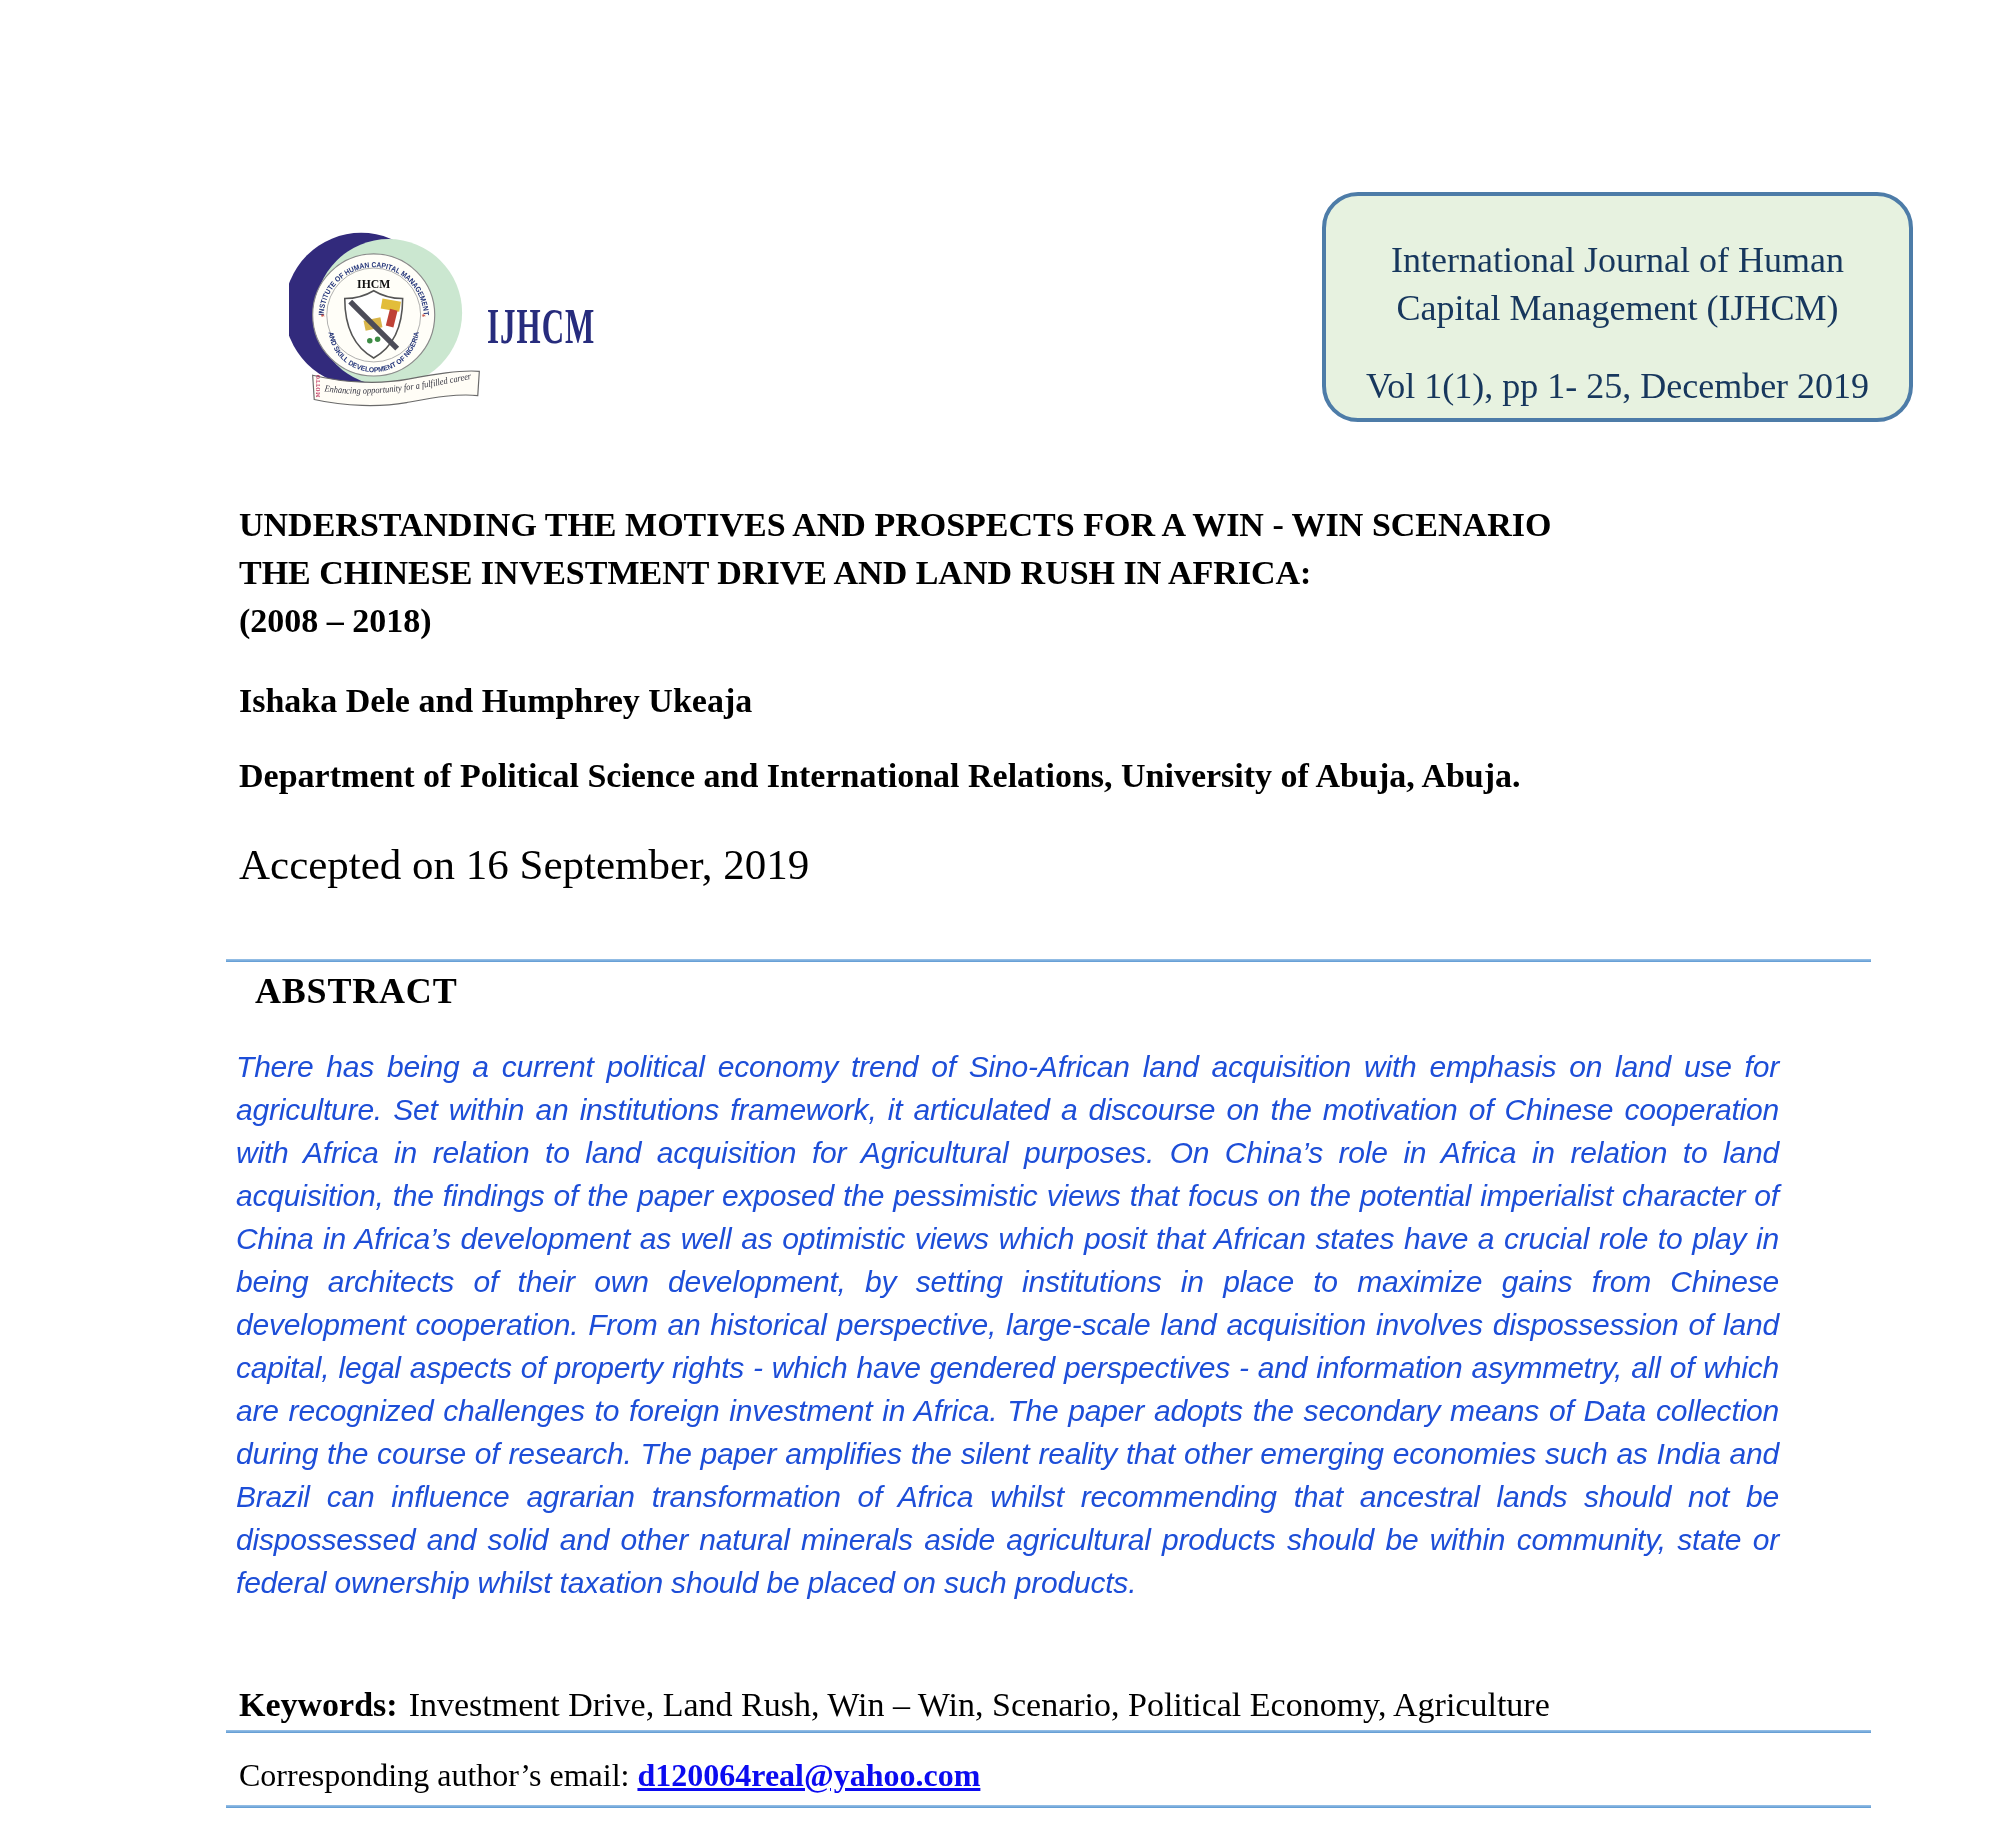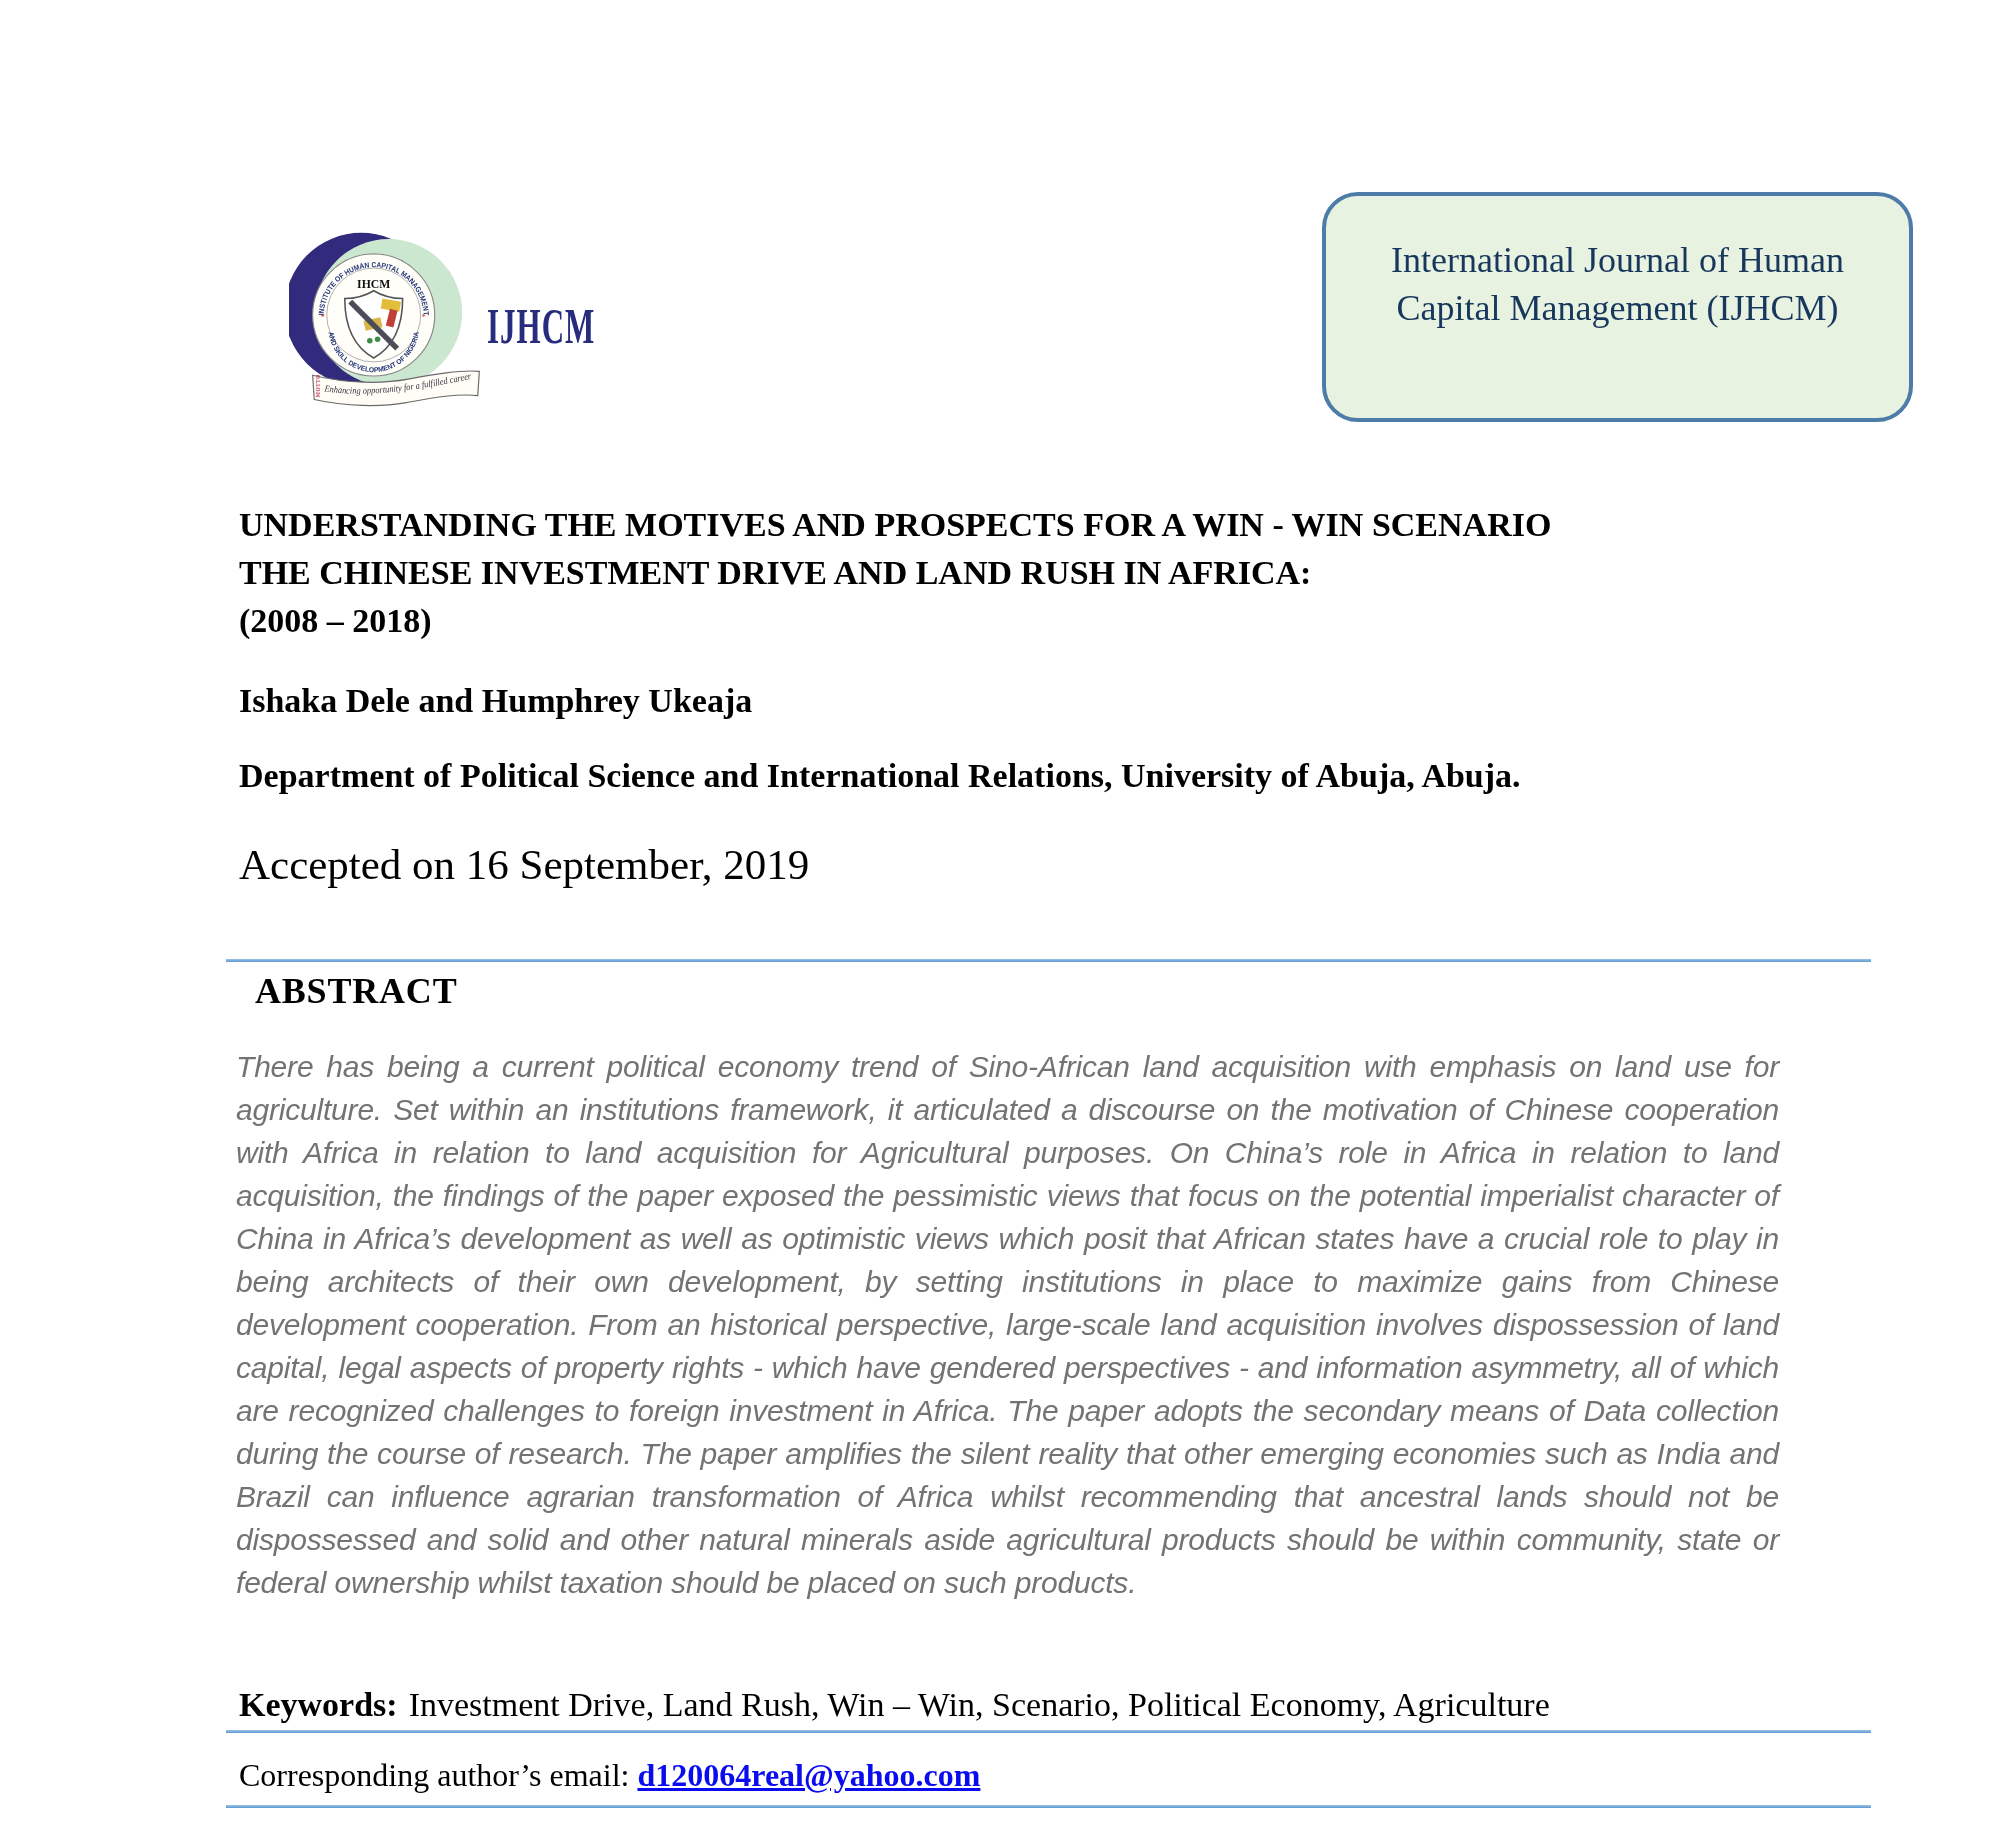--- a/index.html
+++ b/index.html
@@ -46,21 +46,21 @@
 
   
   .abstract-heading {
     position:absolute; left:239px; top:970px;
     font-size:36px; font-weight:bold; letter-spacing:0.8px;margin-left:16px;
   }
   .abstract-body {
     position:absolute; left:236px; top:1045px; width:1543px;
     font-family:"Liberation Sans","DejaVu Sans",sans-serif;
     font-style:italic; font-size:30px; line-height:43px;
-    text-align:justify; letter-spacing:-0.2px; color:#737373;
+    text-align:justify; letter-spacing:-0.2px; color:#1d4ed8;
   }
 
   
   .keywords { position:absolute; left:239px; top:1686px; font-size:34px; }
   .keywords .kw-label { font-weight:bold; margin-right:11px; }
   .correspondence { position:absolute; left:239px; top:1757px; font-size:32px; }
   .correspondence .email-link {
     color:#0b0bf0; font-weight:bold; text-decoration:underline; cursor:pointer;
   }
 </style>
@@ -104,20 +104,21 @@
       </text>
       <text x="40" y="220" font-size="7" font-weight="bold" fill="#c23a62" letter-spacing="0.5" transform="rotate(-90 40 220)">MOTTO</text>
     </g>
   </svg>
 
   <div class="wordmark">IJHCM</div>
 
   <div class="journal-box">
     <div>International Journal of Human</div>
     <div>Capital Management (IJHCM)</div>
+    <div class="vol">Vol 1(1), pp 1- 25, December 2019</div>
   </div>
 
   <div class="title">
     <div>UNDERSTANDING THE MOTIVES AND PROSPECTS FOR A WIN - WIN SCENARIO</div>
     <div>THE CHINESE INVESTMENT DRIVE AND LAND RUSH IN AFRICA:</div>
     <div>(2008 – 2018)</div>
   </div>
 
   <div class="authors">Ishaka Dele and Humphrey Ukeaja</div>
   <div class="affiliation">Department of Political Science and International Relations, University of Abuja, Abuja.</div>

